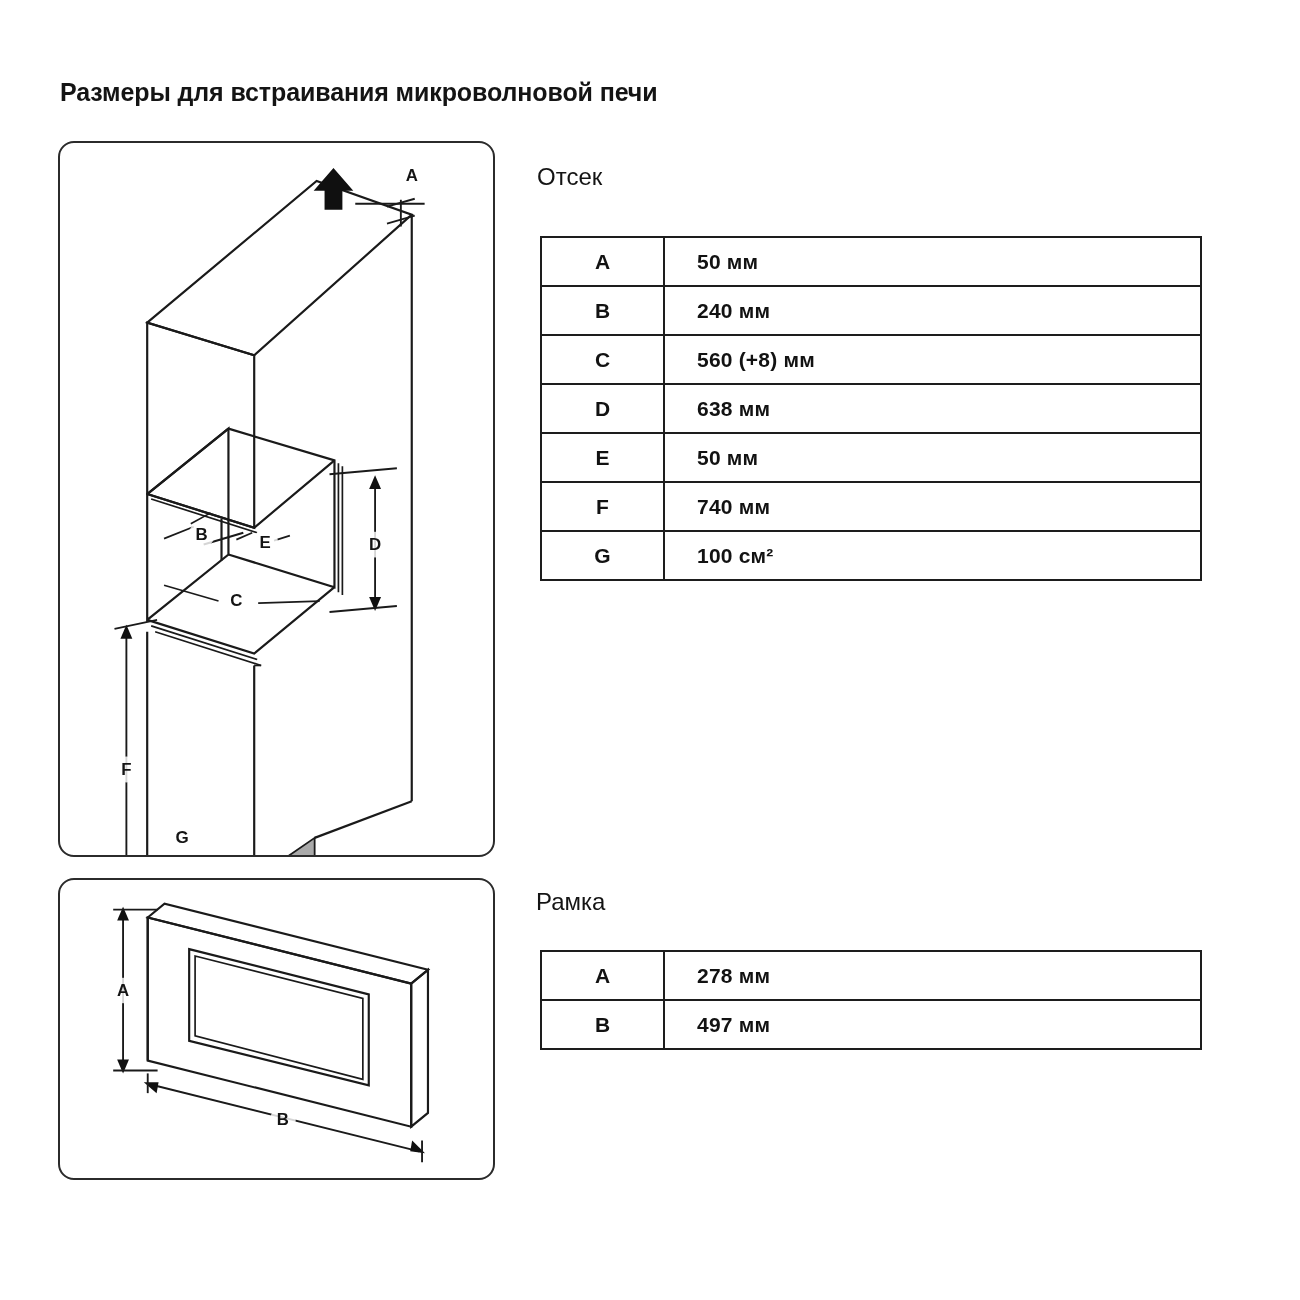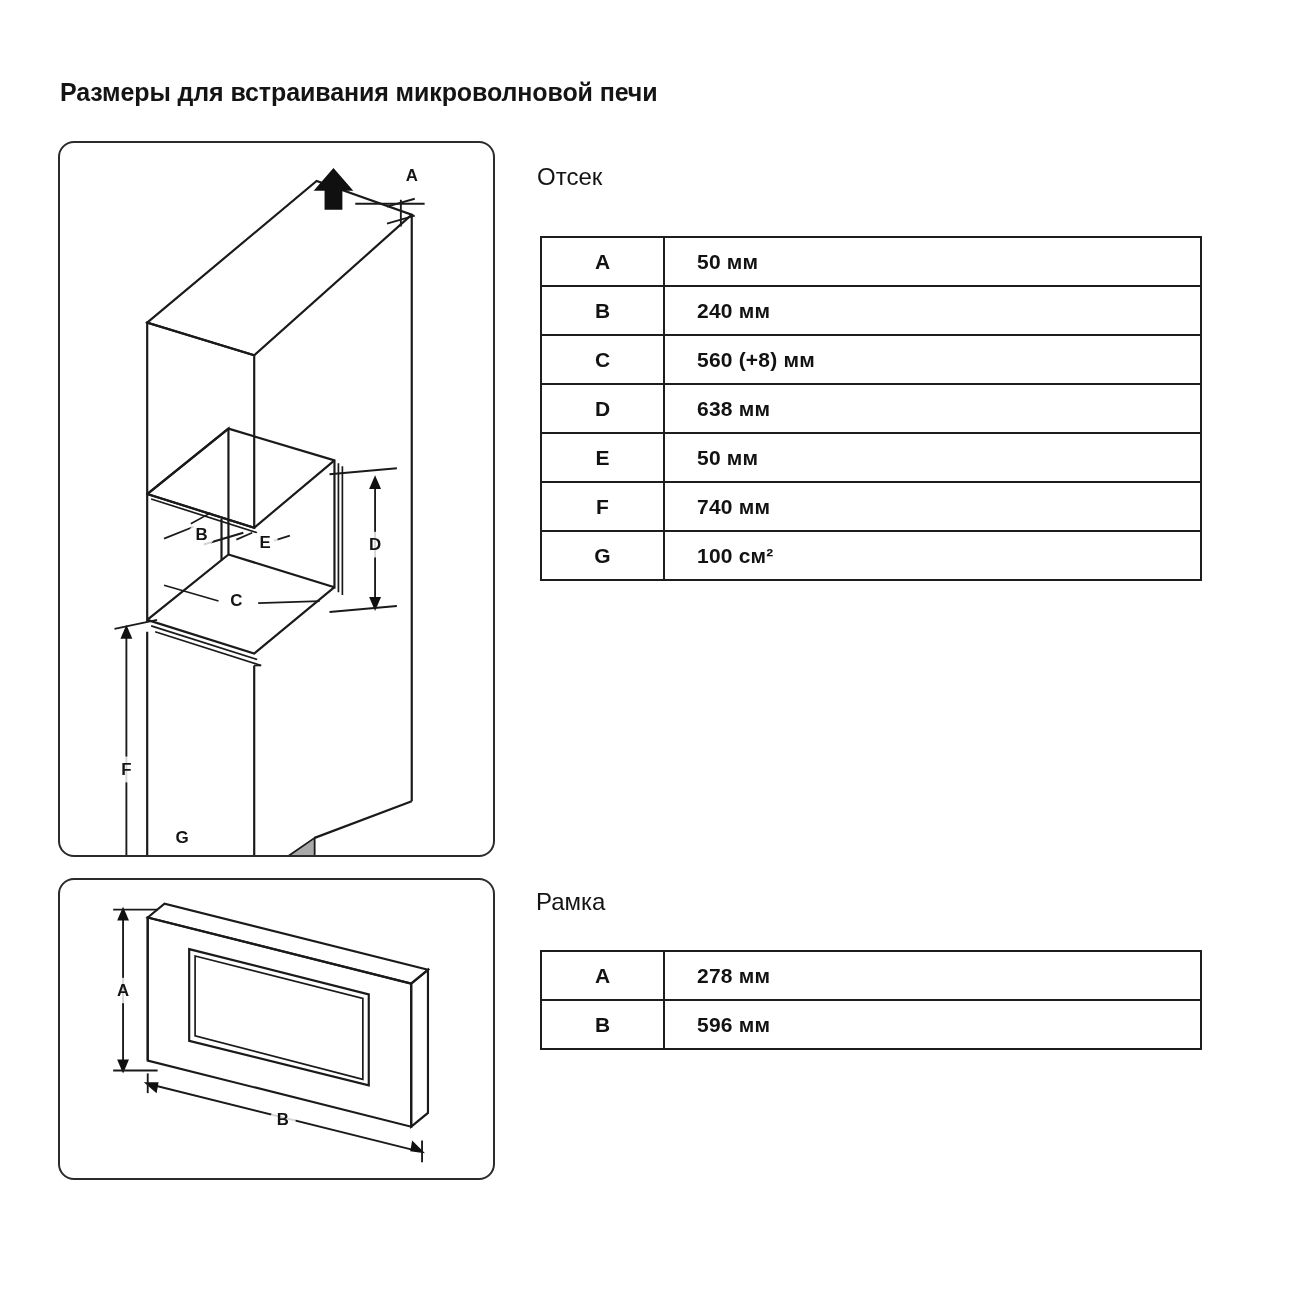--- a/index.html
+++ b/index.html
@@ -326,16 +326,16 @@
 <div class="section-heading" id="heading-frame">Рамка</div>
 
 <table class="spec-table" id="table-frame">
   <tbody>
       <tr>
         <td class="cell-key">A</td>
         <td class="cell-val">278 мм</td>
       </tr>
       <tr>
         <td class="cell-key">B</td>
-        <td class="cell-val">596 мм</td>
+        <td class="cell-val">497 мм</td>
       </tr>
     </tbody>
 </table>
 
 </body></html>

